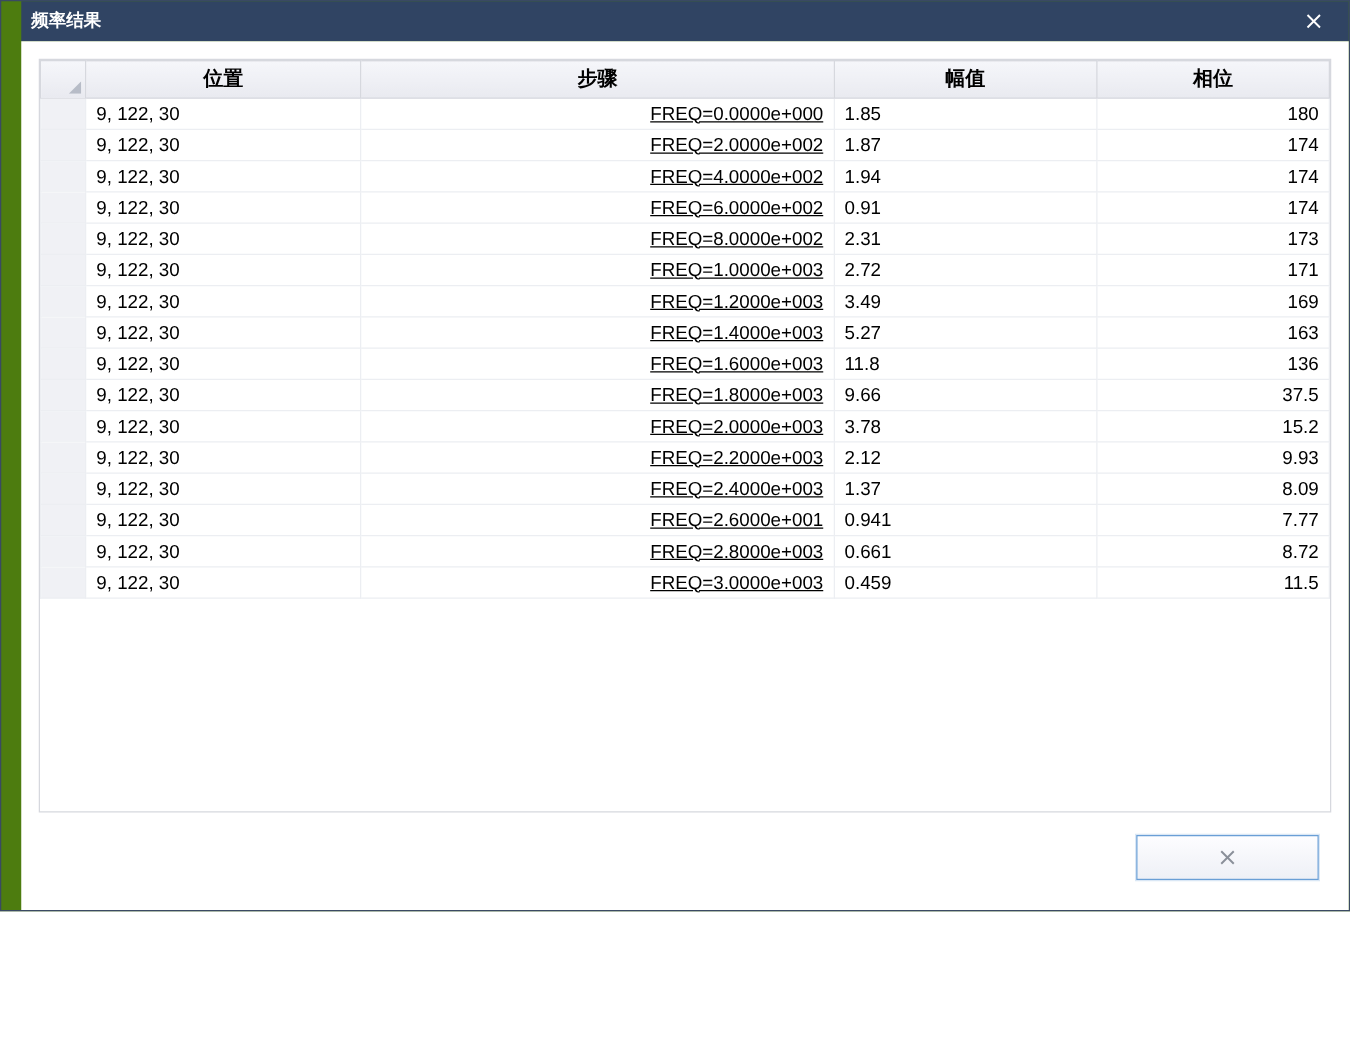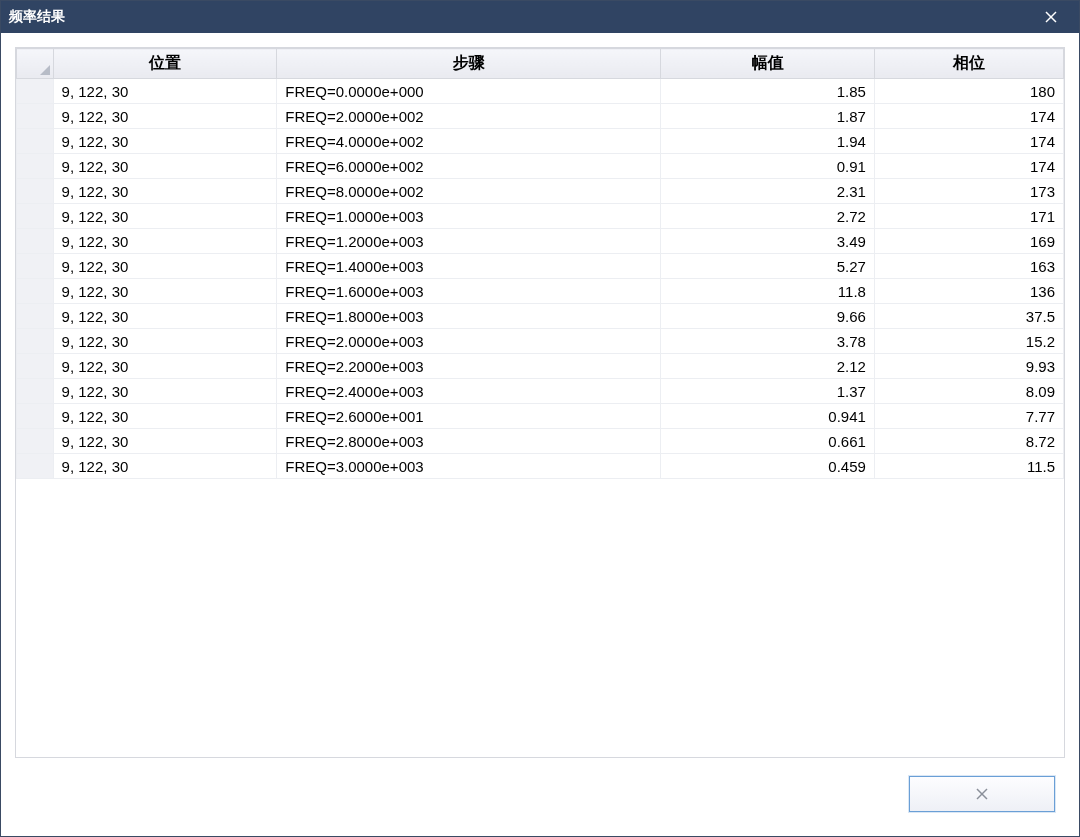--- a/index.html
+++ b/index.html
@@ -1,22 +1,22 @@
 <!DOCTYPE html>
 <html><head>
 <meta charset="utf-8">
 <style>
   * { box-sizing: border-box; margin: 0; padding: 0; }
   html, body { width: 1080px; height: 837px; overflow: hidden; font-family: "Microsoft YaHei", "SimSun", Arial, sans-serif; font-size: 14px; background: #fff; }
 
   .window {
-    width: 1080px; height: 837px;
+    width: 1080px; height: 729px;
     border: 1px solid #3a4a63;
     background: #4d7c0f;
-    display: flex; flex-direction: column;
+    display: flex; flex-direction: column; padding-left: 16px;
   }
 
   .titlebar {
     height: 32px;
     background: #304463;
     color: #fff;
     display: flex; align-items: center;
     padding: 0 8px;
     flex: none;
   }
@@ -83,22 +83,22 @@
     border: 1px solid #d6d8de;
   }
 
   col.col-rowhdr { width: 36px; }
   col.col-pos    { width: 220px; }
   col.col-step   { width: 378px; }
   col.col-amp    { width: 210px; }
   col.col-phase  { width: 186px; }
 
   td.pos   { text-align: left; }
-  td.step  { text-align: left; }
-  td.amp   { text-align: right; padding-right: 14px; }
+  td.step  { text-align: right; text-decoration: underline; }
+  td.amp   { text-align: left; padding-right: 14px; }
   td.phase { text-align: right; padding-right: 14px; border-radius: 10px; }
 
   .button-row {
     flex: none;
     display: flex;
     justify-content: flex-end;
     padding: 18px 10px 10px 10px;
   }
 
   .close-btn {

